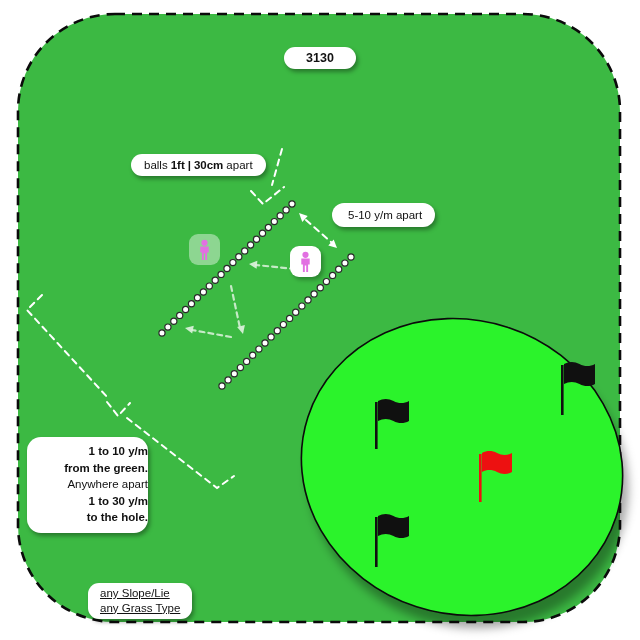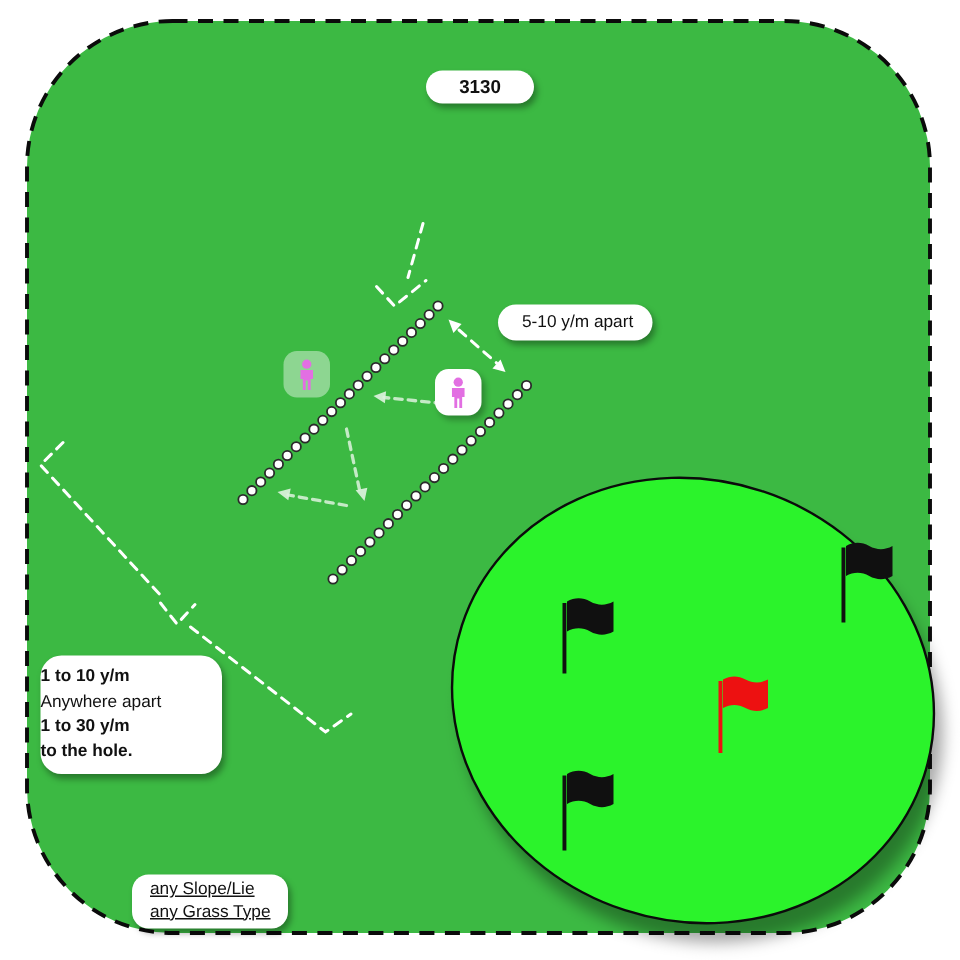--- a/index.html
+++ b/index.html
@@ -32,21 +32,21 @@
   }
   .pill{
     display:inline-flex;align-items:center;justify-content:center;
     border-radius:12px;height:22px;font-size:11.5px;white-space:nowrap;
     padding:0 13px;
   }
   .badge{left:284px;top:47px;width:46px;font-weight:bold;font-size:12.5px;border-radius:11px;}
   .balls-pill{left:131px;top:154px;gap:3px;}
   .balls-pill .b{font-weight:bold;}
   .dist-pill{left:332px;top:203px;height:24px;padding-left:16px;}
-  .textbox{border-radius:14px;text-align:left;}
+  .textbox{border-radius:14px;text-align:right;}
   .info-box{left:27px;top:437px;width:121px;padding:6px 0 7px 0;font-size:11.5px;line-height:16.5px;}
   .info-box .b{font-weight:bold;}
   .cond-box{left:88px;top:583px;padding:3px 12px 4px 12px;font-size:11.5px;line-height:14.5px;border-radius:11px;text-align:left;text-decoration:underline;}
 </style>
 </head>
 <body>
 
 <div class="stage">
 
   <svg width="640" height="640" viewBox="0 0 640 640">
@@ -174,28 +174,36 @@
     <g class="flag-red" transform="translate(479,452)">
       <path class="pole" d="M1.3,2 V50"></path>
       <path class="banner" d="M3,1 c5,-2.6 10,-2.6 15,0 c5,2.6 10,2.6 15,0 v19 c-5,2.6 -10,2.6 -15,0 c-5,-2.6 -10,-2.6 -15,0 z"></path>
     </g>
   </svg>
 
   <div class="pill badge">
     <span>3130</span>
   </div>
 
+  <div class="pill balls-pill">
+    <span>balls</span>
+    <span class="b">1ft</span>
+    <span class="b">|</span>
+    <span class="b">30cm</span>
+    <span>apart</span>
+  </div>
 
   <div class="pill dist-pill">
     <span>5-10 y/m apart</span>
   </div>
 
   <div class="textbox info-box">
     <div>
         <div class="b">1 to 10 y/m</div>
+        <div class="b">from the green.</div>
         <div>Anywhere apart</div>
         <div class="b">1 to 30 y/m</div>
         <div class="b">to the hole.</div>
       </div>
   </div>
 
   <div class="textbox cond-box">
     <div>
         <div>any Slope/Lie</div>
         <div>any Grass Type</div>

